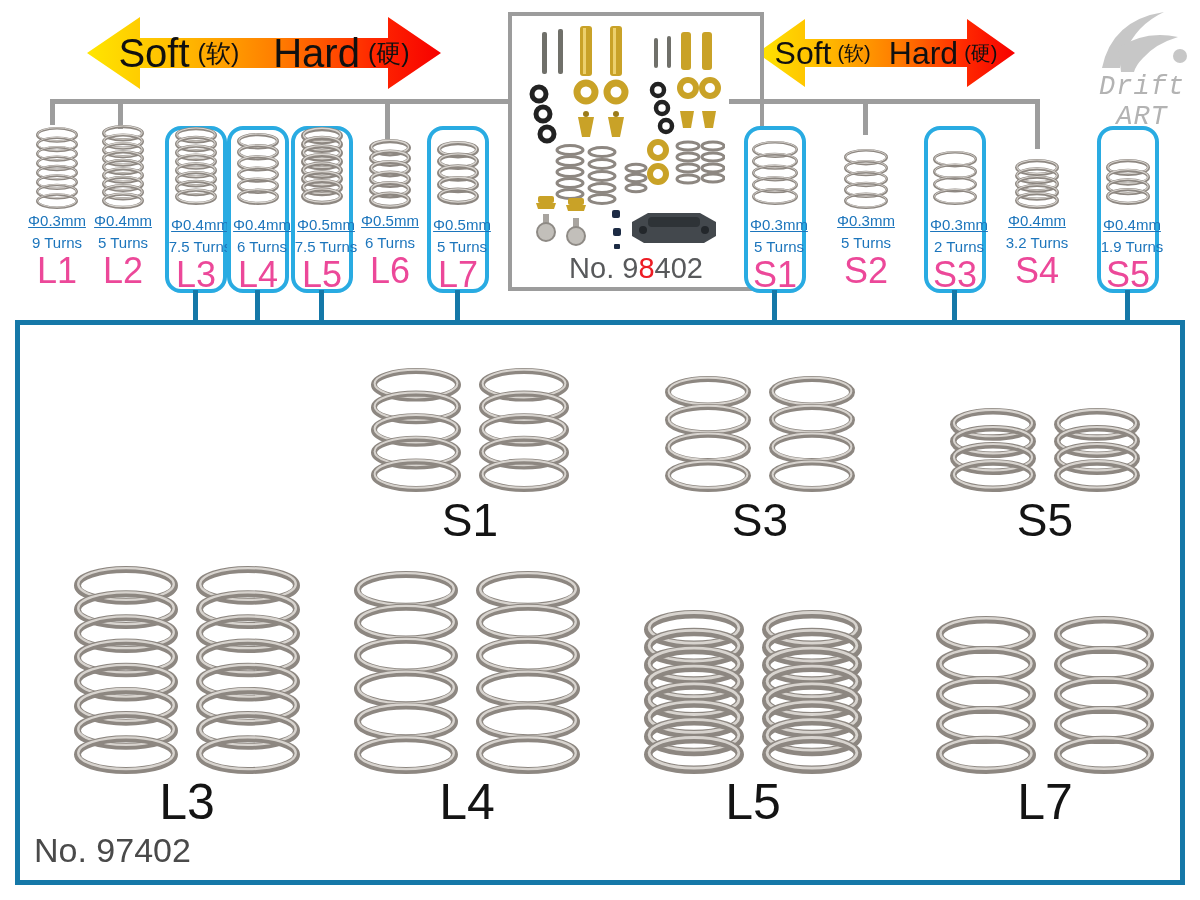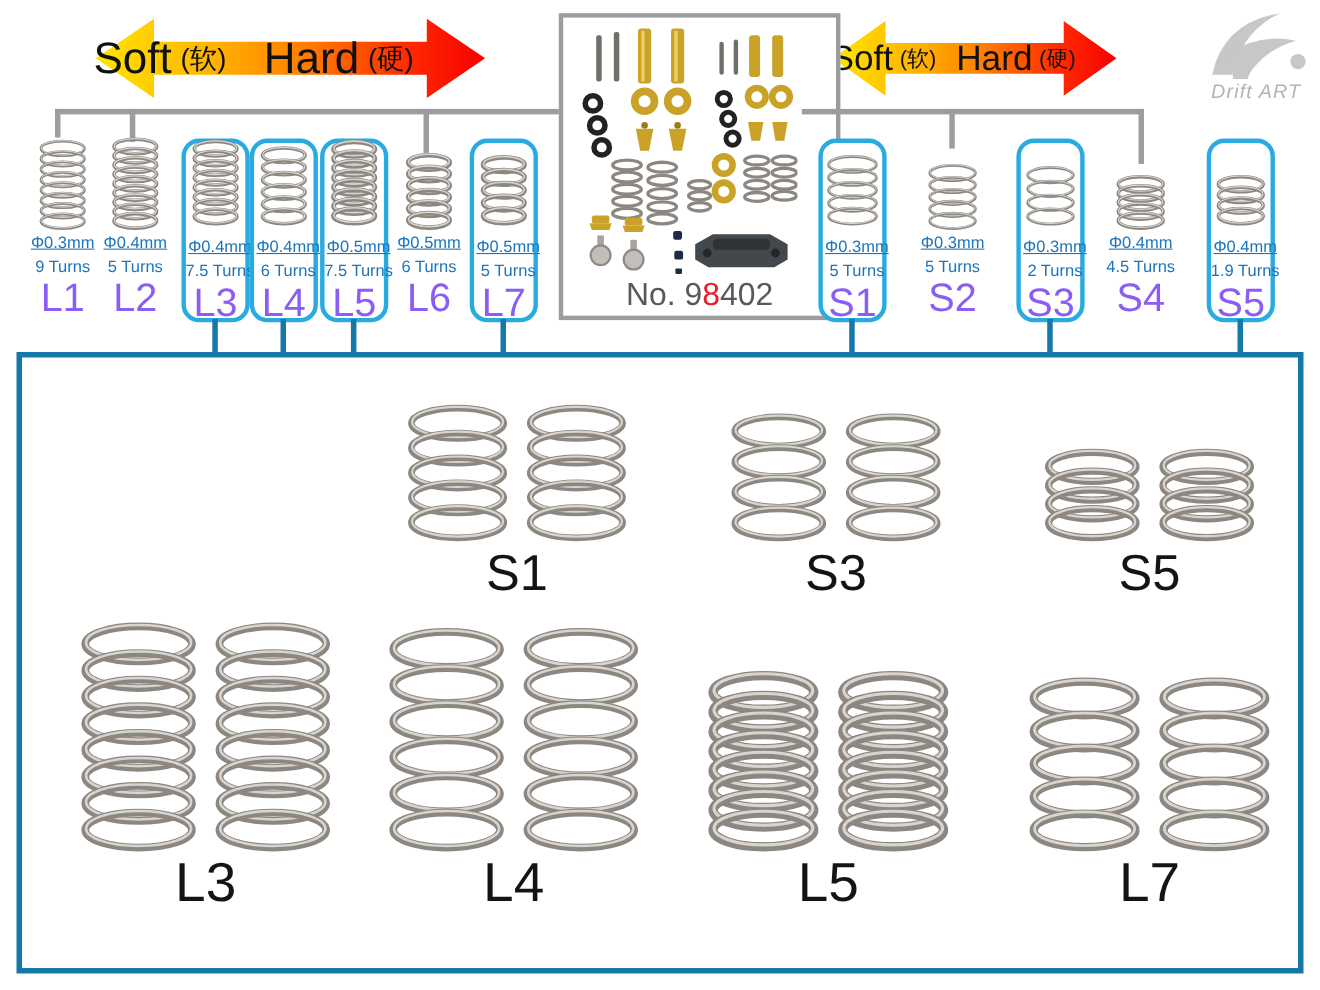--- a/index.html
+++ b/index.html
@@ -2,51 +2,51 @@
 <html><head>
 <meta charset="utf-8">
 <style>
   html,body{margin:0;padding:0;background:#fff;}
   .canvas{position:relative;width:1200px;height:900px;background:#fff;overflow:hidden;
           font-family:"Liberation Sans","DejaVu Sans",sans-serif;}
 
   
   .arrow{position:absolute;}
   .arrow svg{position:absolute;left:0;top:0;}
-  .arrow-text{position:absolute;inset:0;display:flex;align-items:center;justify-content:flex-start;}
+  .arrow-text{position:absolute;inset:0;display:flex;align-items:center;justify-content:center;}
   .arrow-text .big{font-size:40px;color:#101010;}
   .arrow-text .zh{font-size:25px;color:#101010;margin-left:8px;}
   .arrow-text .spacer{width:34px;}
   .arrow.sm .big{font-size:32px;}
   .arrow.sm .zh{font-size:20px;margin-left:6px;}
   .arrow.sm .spacer{width:18px;}
 
   
   .logo{position:absolute;left:1088px;top:8px;width:108px;height:92px;text-align:center;}
-  .logo-text{font-size:18px;font-style:italic;color:#b3b3b3;letter-spacing:1px;margin-top:-4px;}
+  .logo-text{font-size:27px;font-style:italic;color:#b3b3b3;letter-spacing:1px;margin-top:-4px;font-family:Liberation Mono, monospace;}
 
   
   .kitbox{position:absolute;left:508px;top:12px;width:256px;height:279px;box-sizing:border-box;
           border:4px solid #9c9c9c;background:#fff;padding-left:20px;}
   .kit-number{position:absolute;left:0;top:236px;width:100%;text-align:center;
               font-size:29px;color:#58595b;}
   .kit-number .red{color:#ed1c24;}
 
   
   .gline{position:absolute;background:#9d9d9d;}
 
   
   .col{position:absolute;top:126px;width:62px;height:167px;box-sizing:border-box;}
   .col.hl{border:4px solid #29abe2;border-radius:16px;background:#fff;}
   .col .spring{position:absolute;bottom:83px;left:50%;transform:translateX(-50%);line-height:0;}
   .col .spec{position:absolute;left:-6px;width:74px;text-align:center;color:#1c75bc;font-size:15px;}
   .col .spec.d{top:86px;text-decoration:underline;}
   .col .spec.t{top:108px;}
   .col-label{position:absolute;top:124px;left:0;width:100%;text-align:center;
-             font-size:36px;color:#8b5cf6;font-weight:500;}
+             font-size:36px;color:#ec4899;font-weight:500;}
 
   
   .drop{position:absolute;width:5px;height:32px;top:290px;background:#1578a8;}
   .bigbox{position:absolute;left:15px;top:320px;width:1170px;height:565px;box-sizing:border-box;
           border:5px solid #1578a8;background:#fff;}
   .pair{position:absolute;display:flex;gap:16px;line-height:0;}
   .pair-label{position:absolute;width:200px;text-align:center;color:#141414;font-weight:500;}
   .pair-label.s{top:168px;font-size:46px;}
   .pair-label.l{top:448px;font-size:50px;}
   .set-number{position:absolute;left:14px;top:506px;font-size:34px;color:#4a4a4a;font-weight:500;}
@@ -401,21 +401,21 @@
           <ellipse cx="23" cy="17.8" rx="20.4" ry="6.9" fill="none" stroke="#8d8781" stroke-width="3.2"></ellipse>
           <ellipse cx="23" cy="17.1" rx="20.1" ry="6.9" fill="none" stroke="#d8d4cf" stroke-width="1.1"></ellipse>
           <ellipse cx="23" cy="26.0" rx="20.4" ry="6.9" fill="none" stroke="#8d8781" stroke-width="3.2"></ellipse>
           <ellipse cx="23" cy="25.4" rx="20.1" ry="6.9" fill="none" stroke="#d8d4cf" stroke-width="1.1"></ellipse>
           <ellipse cx="23" cy="34.3" rx="20.4" ry="6.9" fill="none" stroke="#8d8781" stroke-width="3.2"></ellipse>
           <ellipse cx="23" cy="33.6" rx="20.1" ry="6.9" fill="none" stroke="#d8d4cf" stroke-width="1.1"></ellipse>
           <ellipse cx="23" cy="42.5" rx="20.4" ry="6.9" fill="none" stroke="#8d8781" stroke-width="3.2"></ellipse>
           <ellipse cx="23" cy="41.9" rx="20.1" ry="6.9" fill="none" stroke="#d8d4cf" stroke-width="1.1"></ellipse>
         </svg></div>
     <div class="spec d">Φ0.4mm</div>
-    <div class="spec t">4.5 Turns</div>
+    <div class="spec t">3.2 Turns</div>
     <div class="col-label">S4</div>
   </div>
   <div class="col hl" style="left:1097px">
     <div class="spring"><svg width="46" height="48" viewBox="0 0 46 48" xmlns="http://www.w3.org/2000/svg">
           <ellipse cx="23" cy="9.5" rx="20.4" ry="6.9" fill="none" stroke="#8d8781" stroke-width="3.2"></ellipse>
           <ellipse cx="23" cy="8.9" rx="20.1" ry="6.9" fill="none" stroke="#d8d4cf" stroke-width="1.1"></ellipse>
           <ellipse cx="23" cy="19.2" rx="20.4" ry="6.9" fill="none" stroke="#8d8781" stroke-width="3.2"></ellipse>
           <ellipse cx="23" cy="18.5" rx="20.1" ry="6.9" fill="none" stroke="#d8d4cf" stroke-width="1.1"></ellipse>
           <ellipse cx="23" cy="28.8" rx="20.4" ry="6.9" fill="none" stroke="#8d8781" stroke-width="3.2"></ellipse>
           <ellipse cx="23" cy="28.2" rx="20.1" ry="6.9" fill="none" stroke="#d8d4cf" stroke-width="1.1"></ellipse>
@@ -646,15 +646,16 @@
             <ellipse cx="51" cy="80.0" rx="46.25" ry="15.3" fill="none" stroke="#8d8781" stroke-width="7.5"></ellipse>
             <ellipse cx="51" cy="78.5" rx="45.5" ry="15.3" fill="none" stroke="#d8d4cf" stroke-width="2.5"></ellipse>
             <ellipse cx="51" cy="110.0" rx="46.25" ry="15.3" fill="none" stroke="#8d8781" stroke-width="7.5"></ellipse>
             <ellipse cx="51" cy="108.5" rx="45.5" ry="15.3" fill="none" stroke="#d8d4cf" stroke-width="2.5"></ellipse>
             <ellipse cx="51" cy="139.9" rx="46.25" ry="15.3" fill="none" stroke="#8d8781" stroke-width="7.5"></ellipse>
             <ellipse cx="51" cy="138.4" rx="45.5" ry="15.3" fill="none" stroke="#d8d4cf" stroke-width="2.5"></ellipse>
           </svg></div>
     </div>
     <div class="pair-label l" style="left:925px">L7</div>
 
+    <div class="set-number">No. 97402</div>
   </div>
 
 </div>
 
 </body></html>

